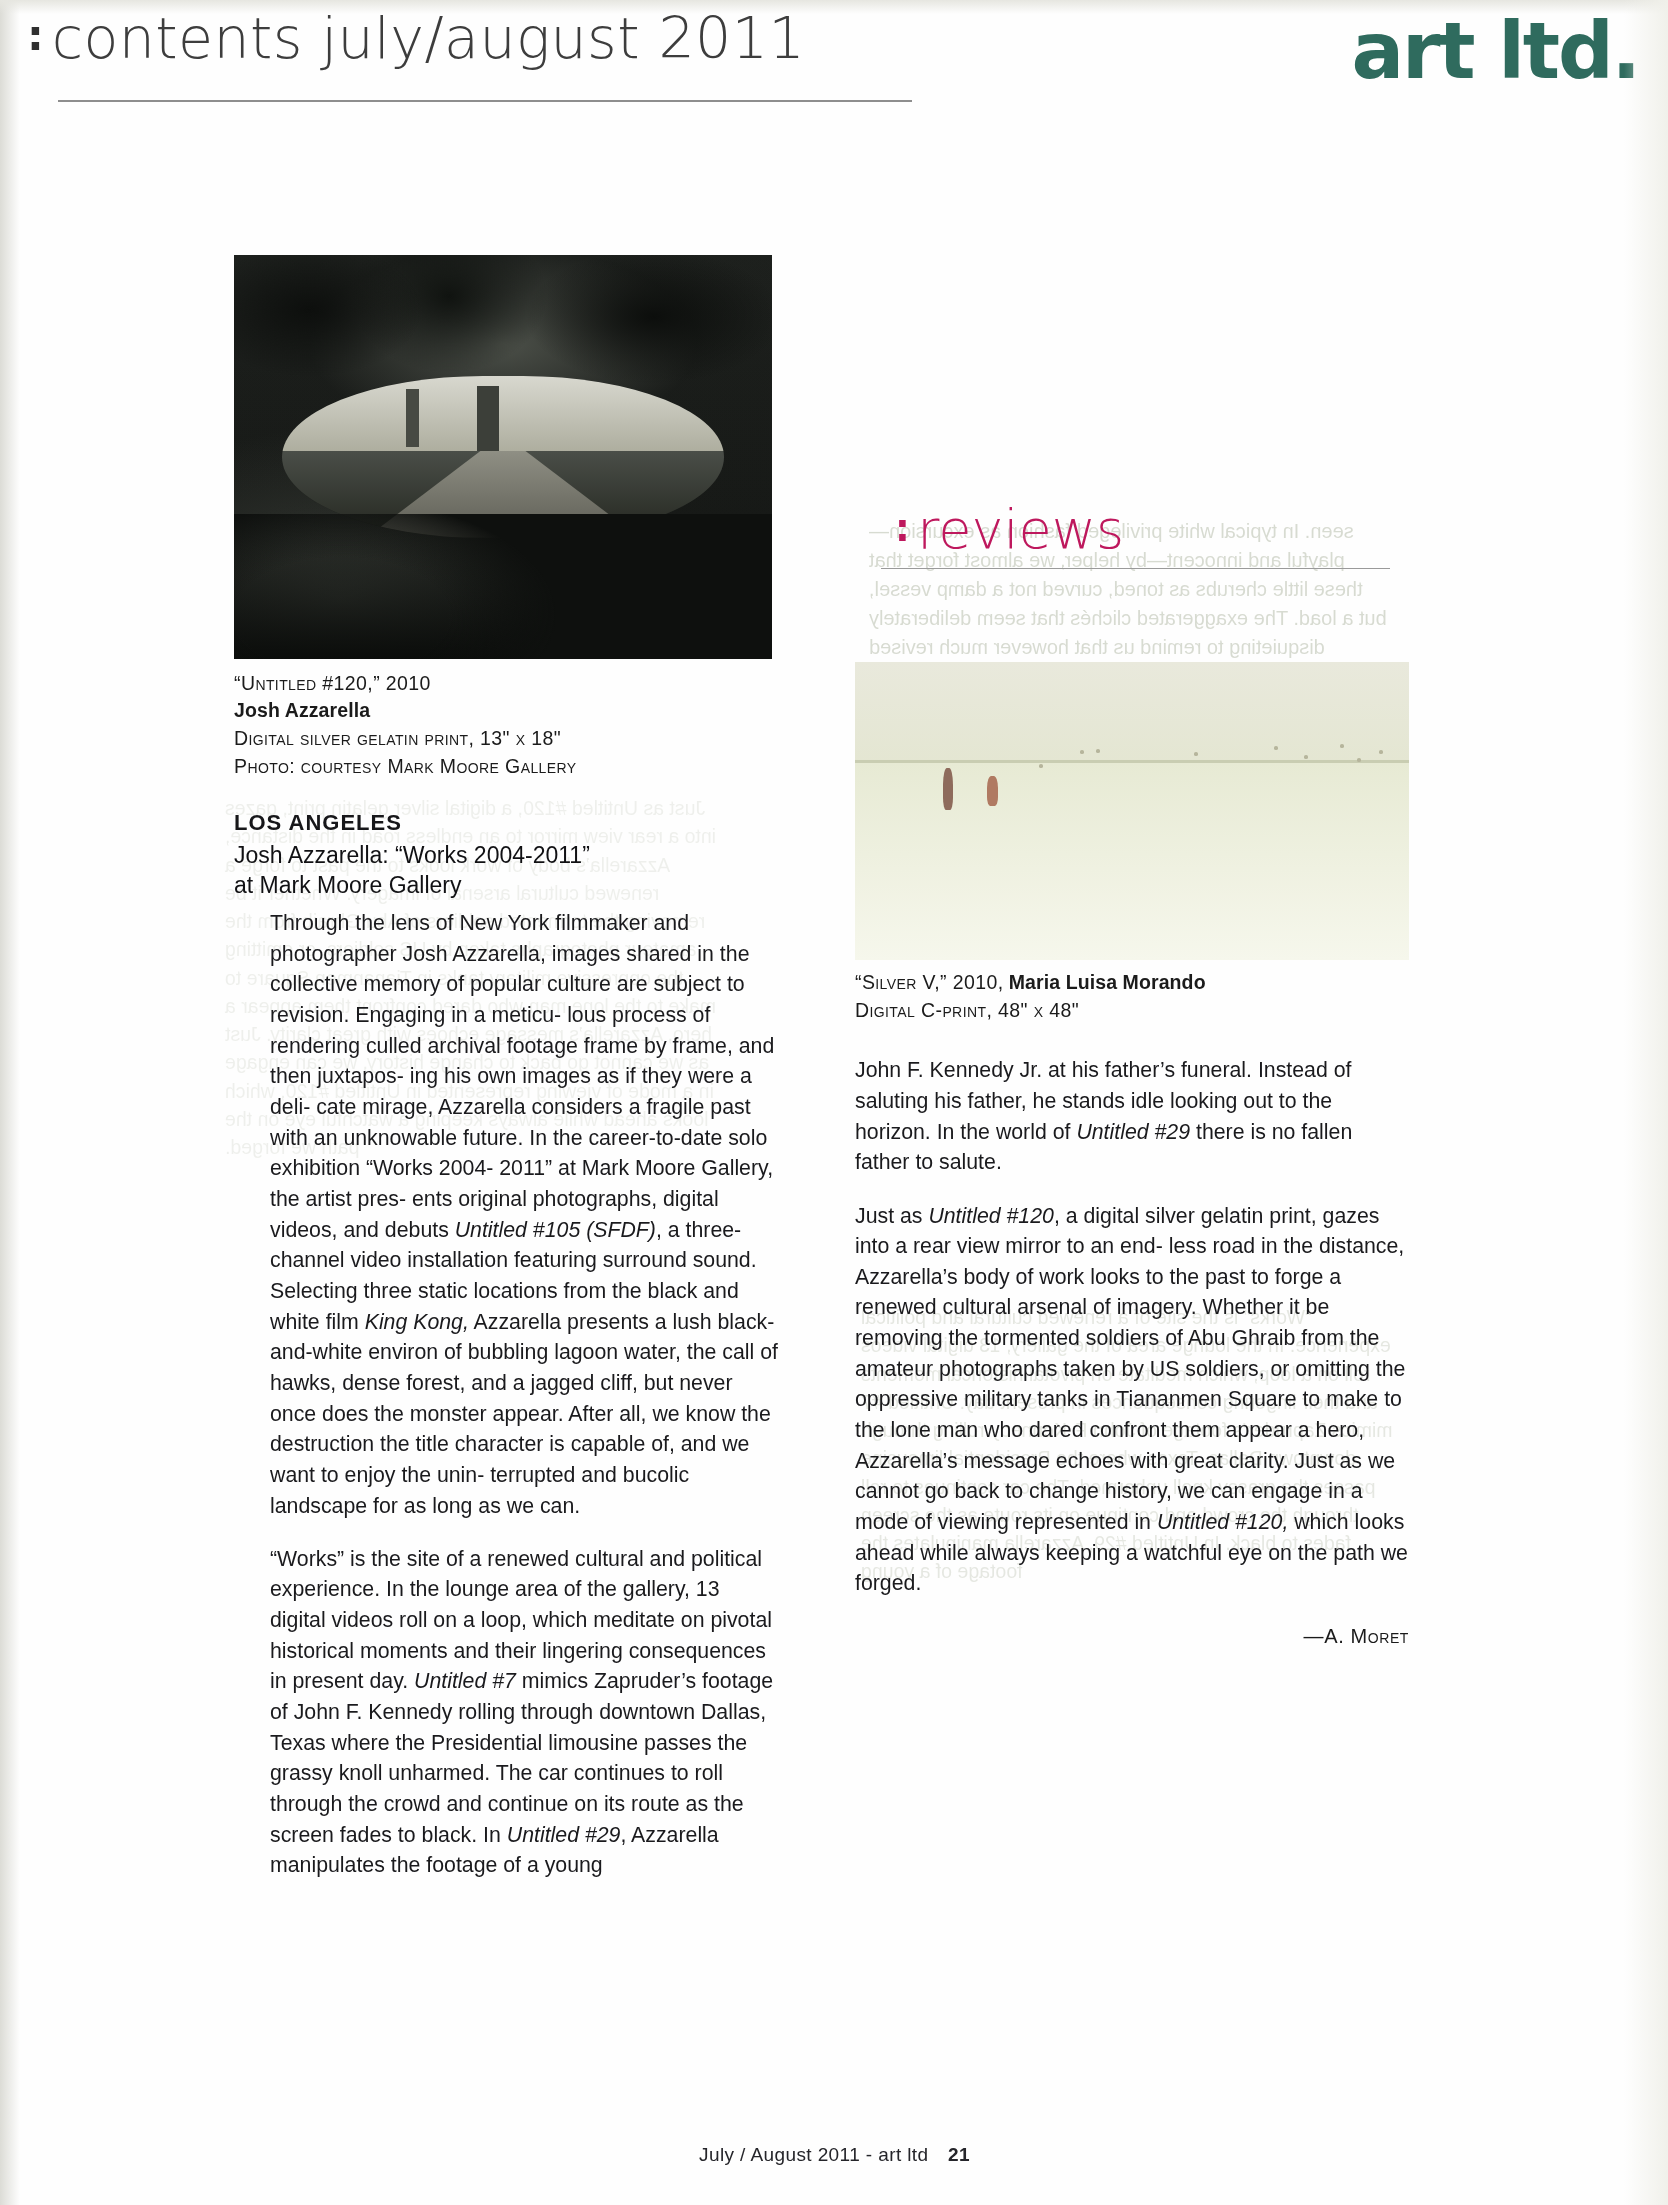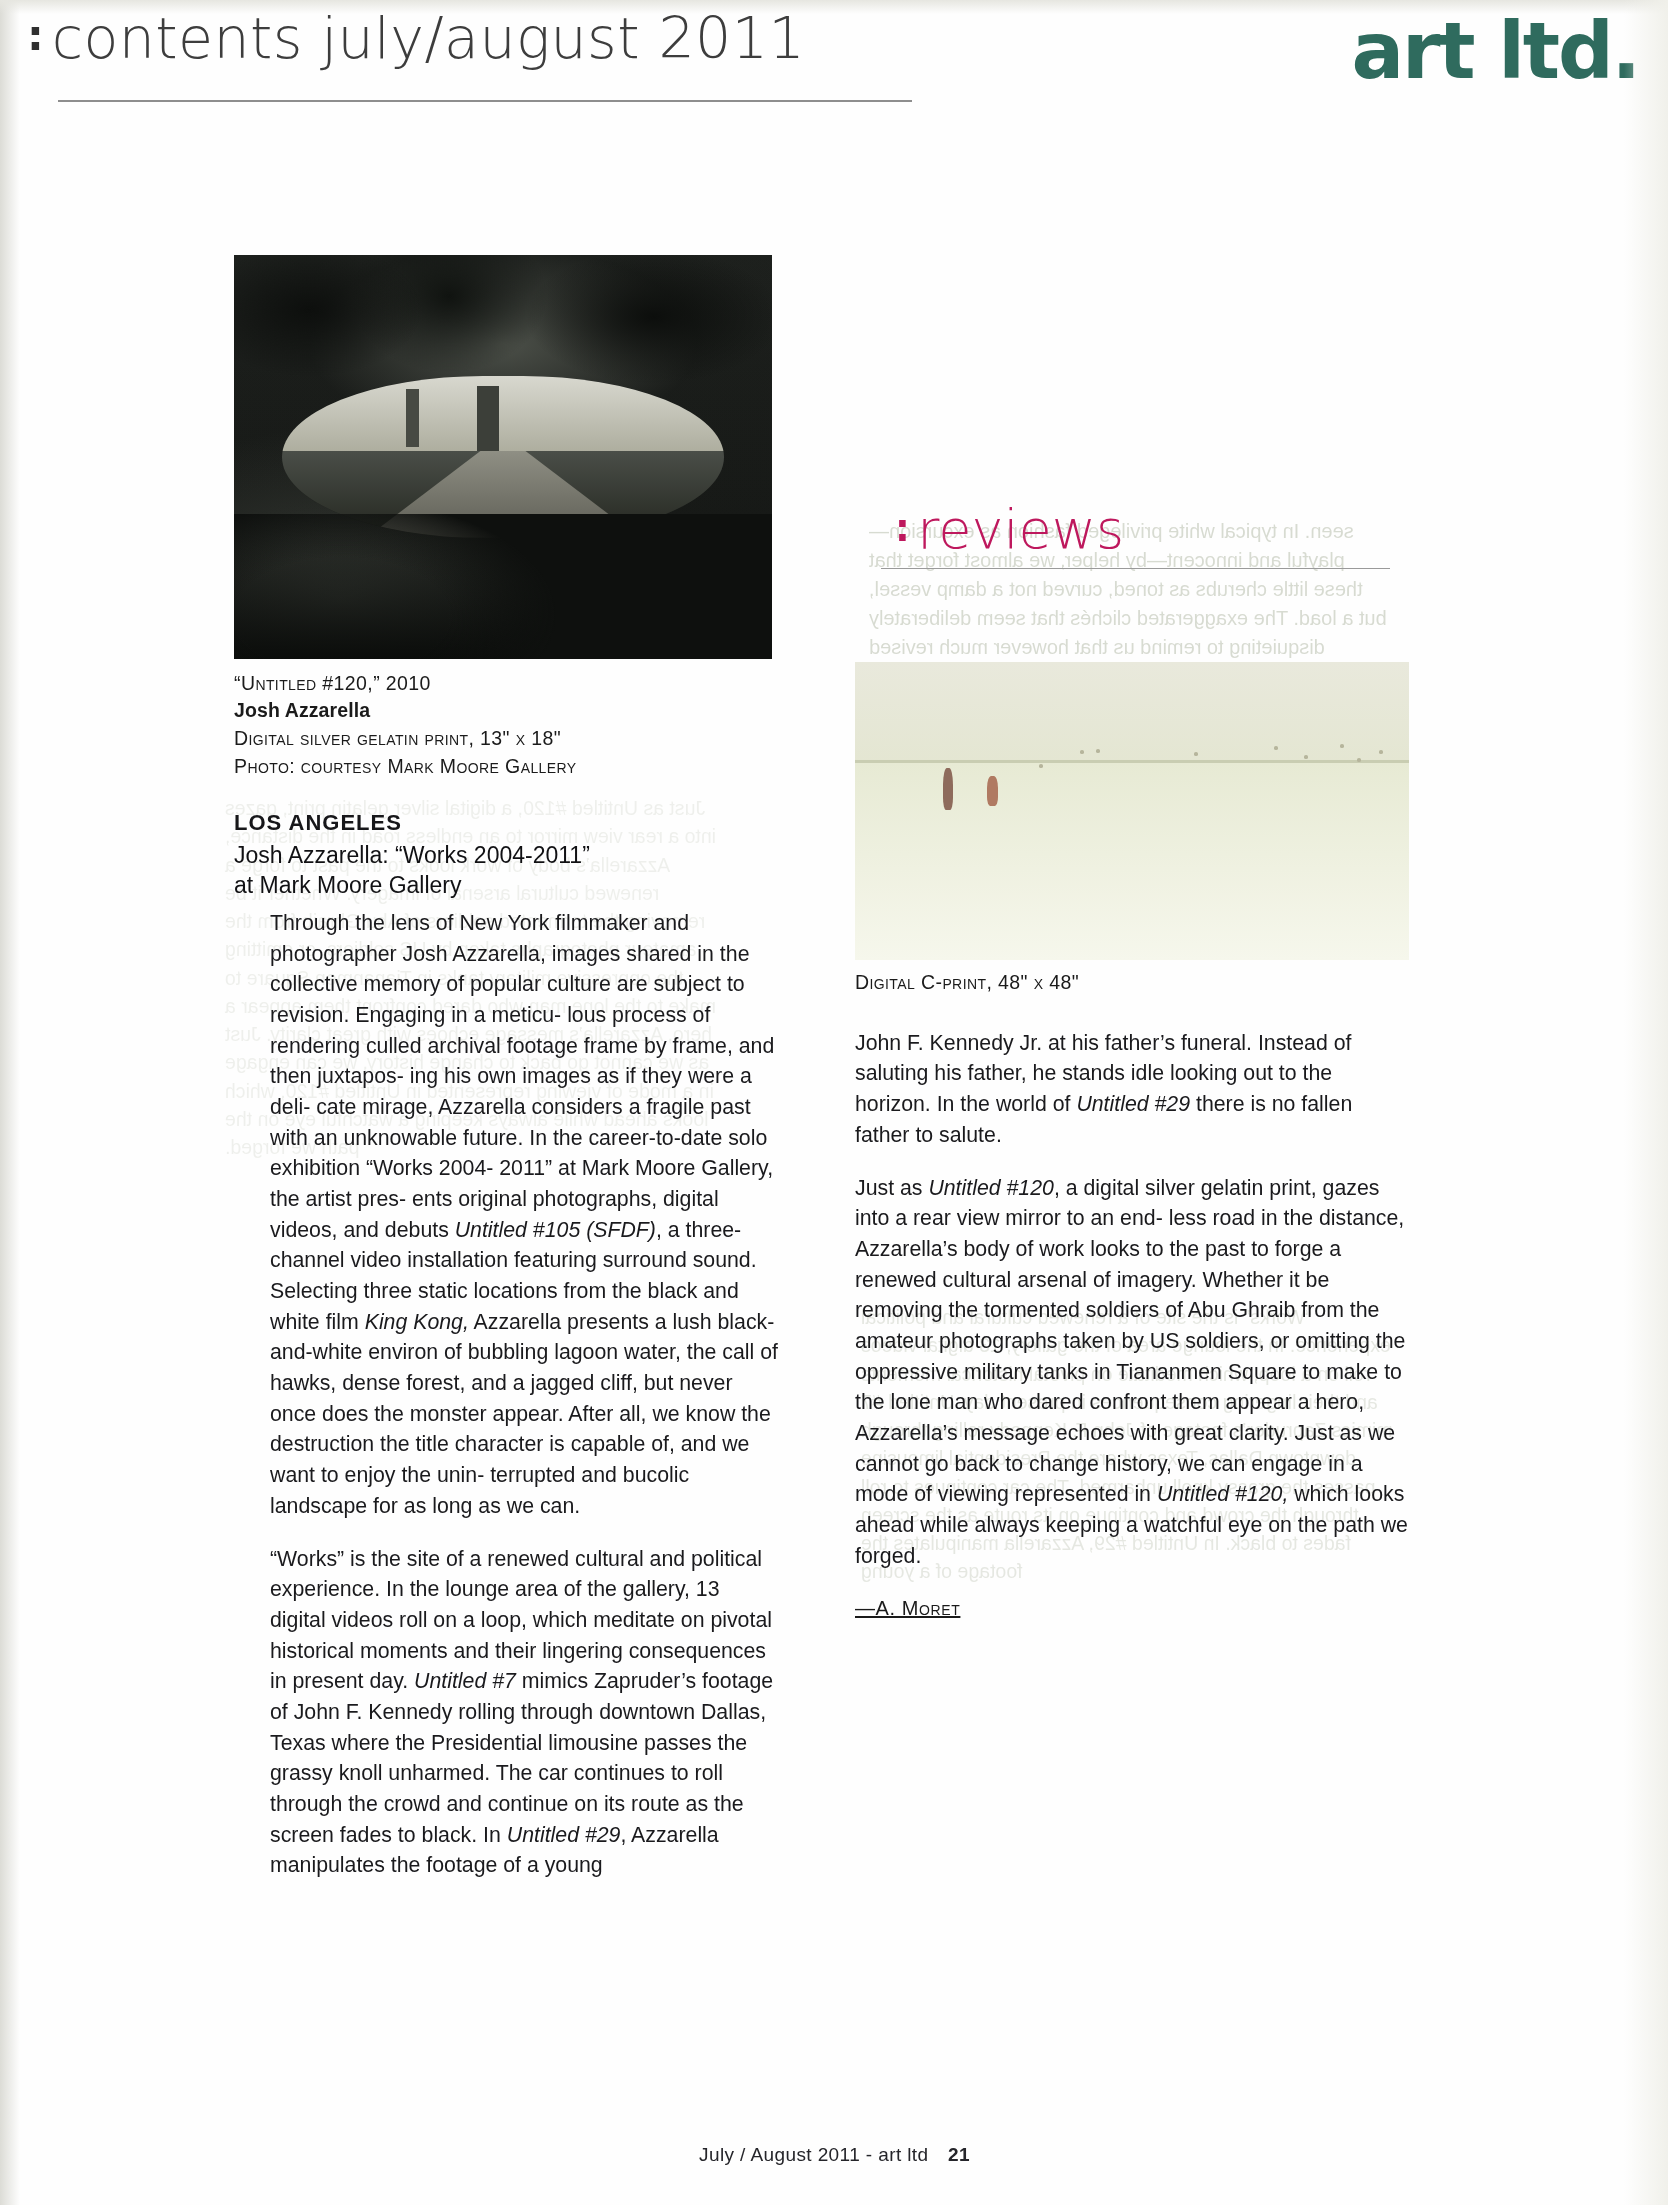--- a/index.html
+++ b/index.html
@@ -171,26 +171,26 @@
   }
   .figure-right {
     margin-top: 93px;
     width: 554px;
     height: 298px;
     position: relative;
     overflow: hidden;
   }
   .fig-caption-right { margin-top: 9px; }
   .byline {
+    text-align: right;
     font-size: 20px;
     letter-spacing: 0.6px;
     font-variant: small-caps;
     margin-top: 4.5px;
     color: #1a1a1a;
-    text-decoration: underline;
   }
 
   
   .ghost {
     position: absolute;
     color: #b9bfae;
     opacity: 0.55;
     font-size: 20px;
     line-height: 1.45;
     transform: scaleX(-1);
@@ -420,20 +420,23 @@
         <div class="dot" style="left:419px; top:84px;"></div>
         <div class="dot" style="left:449px; top:93px;"></div>
         <div class="dot" style="left:485px; top:82px;"></div>
         <div class="dot" style="left:502px; top:96px;"></div>
         <div class="dot" style="left:524px; top:88px;"></div>
         <div class="dot" style="left:184px; top:102px;"></div>
       </div>
     </div>
 
     <div class="fig-caption fig-caption-right">
+      <div class="cap-line">
+        <span class="smallcaps">“Silver V,” 2010</span><span>, </span><span class="cap-bold">Maria Luisa Morando</span>
+      </div>
       <div class="cap-line smallcaps">Digital C-print, 48" x 48"</div>
     </div>
 
     <div class="body-copy" style="margin-top:31px;">
       <p>John F. Kennedy Jr. at his father’s funeral.
         Instead of saluting his father, he stands idle
         looking out to the horizon. In the world of
         <em>Untitled #29</em> there is no fallen father to salute.</p>
       <p>Just as <em>Untitled #120</em>, a digital silver gelatin
         print, gazes into a rear view mirror to an end-

